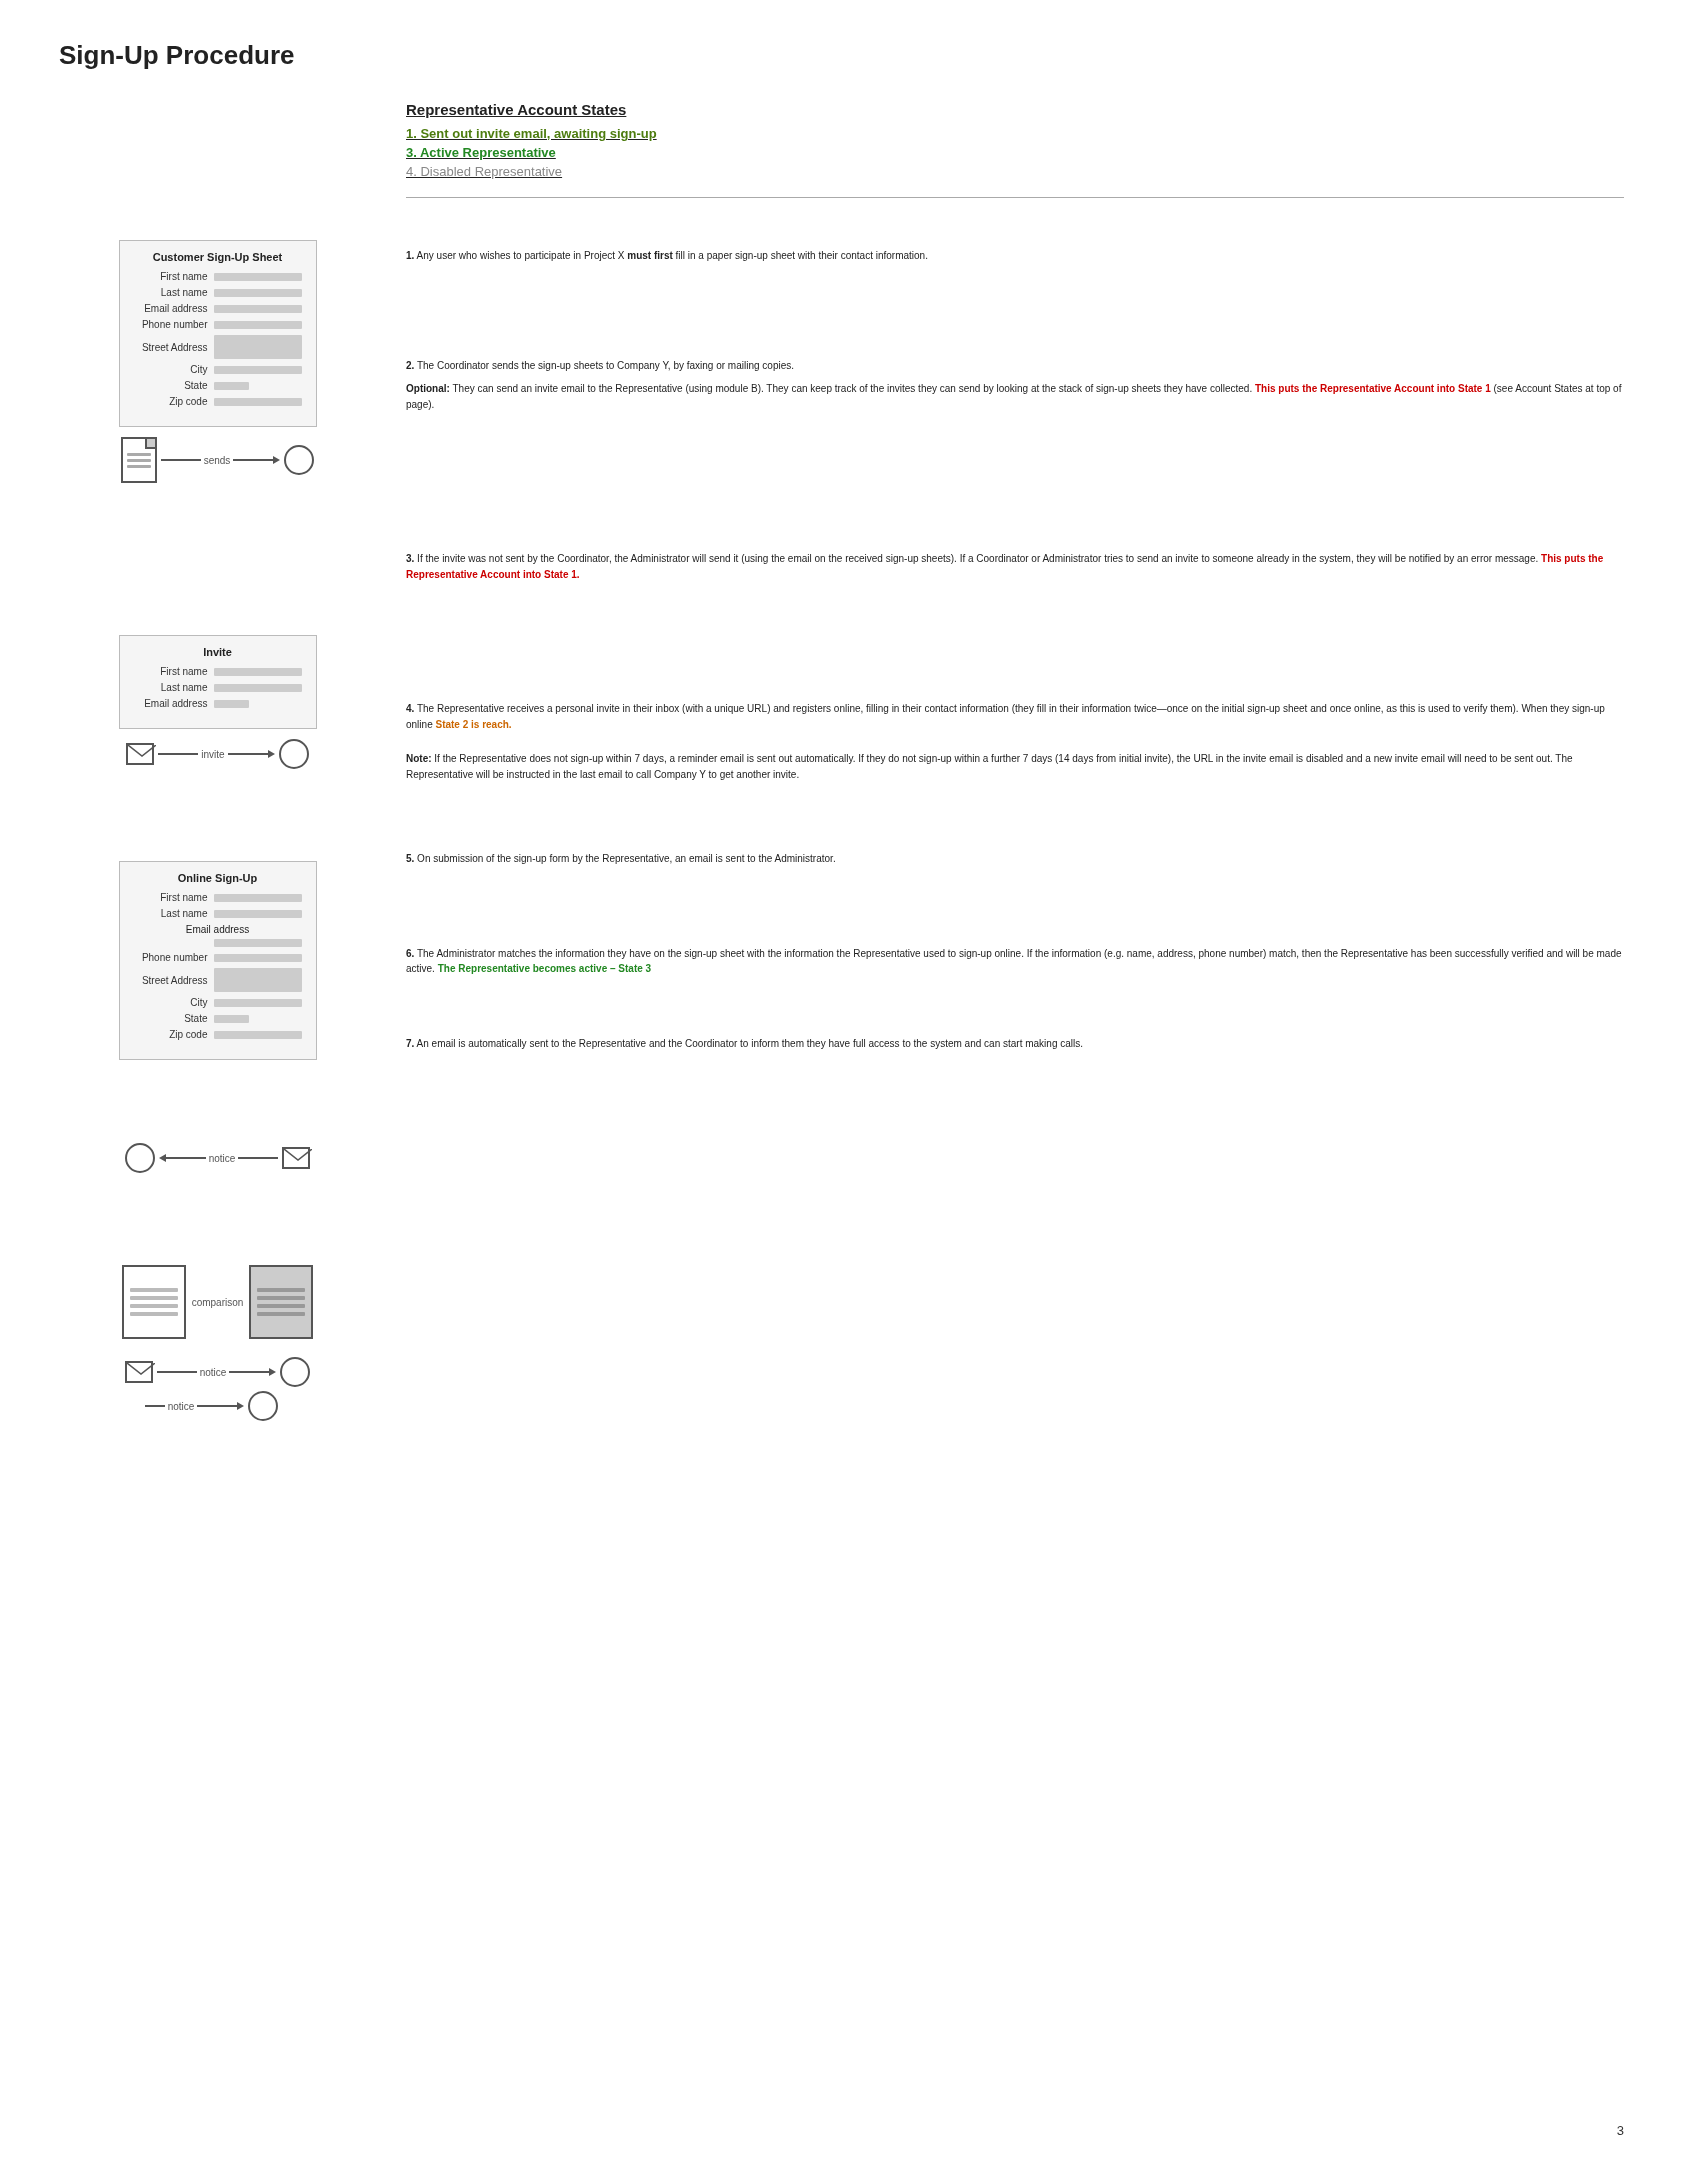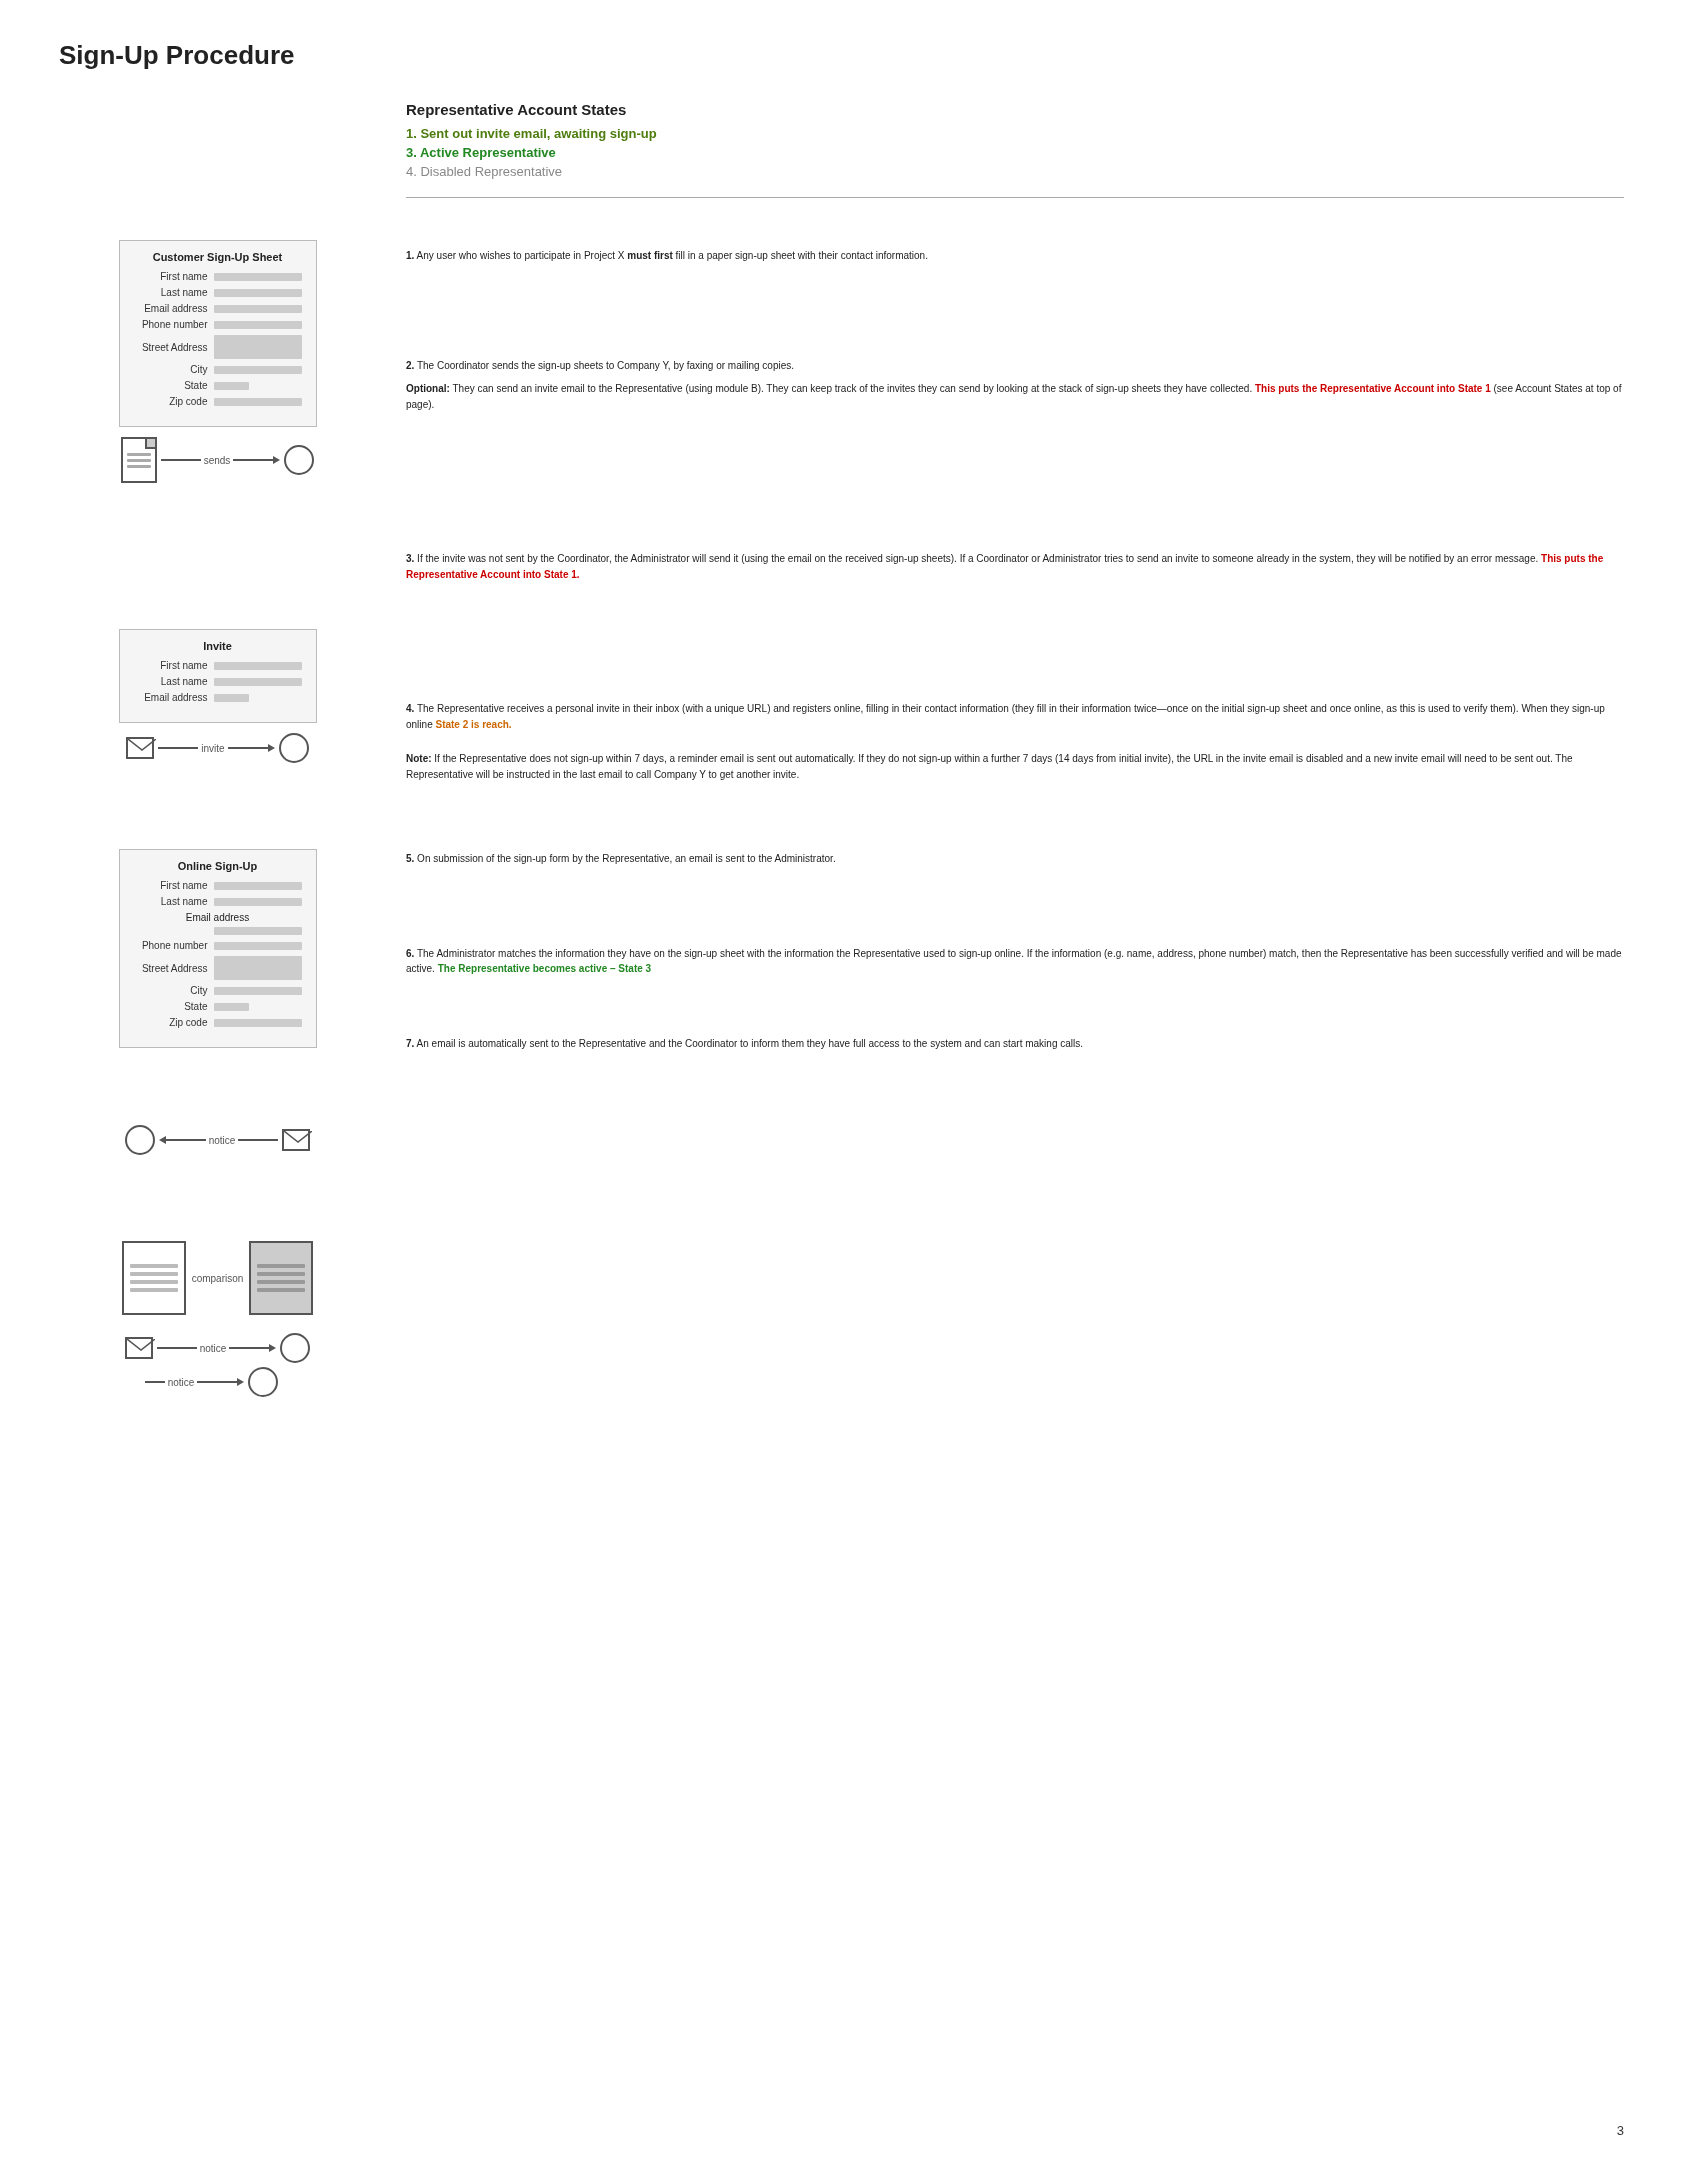--- a/index.html
+++ b/index.html
@@ -16,33 +16,34 @@
       font-size: 26px;
       font-weight: bold;
       margin-bottom: 30px;
     }
     .left-col {
       width: 317px;
       flex-shrink: 0;
       display: flex;
       flex-direction: column;
       align-items: center;
-      gap: 2px;
+      gap: 8px;
       justify-content: space-between;
     }
     .right-col {
       flex: 1;
       padding-left: 30px;
     }
 
     
     .account-states {
       border-bottom: 1.5px solid #aaa;
       padding-bottom: 14px;
       margin-bottom: 18px;
+      text-decoration: underline;
     }
     .account-states h2 {
       font-size: 15px;
       font-weight: bold;
       margin-bottom: 8px;
     }
     .account-states ul {
       list-style: none;
       padding: 0;
     }

